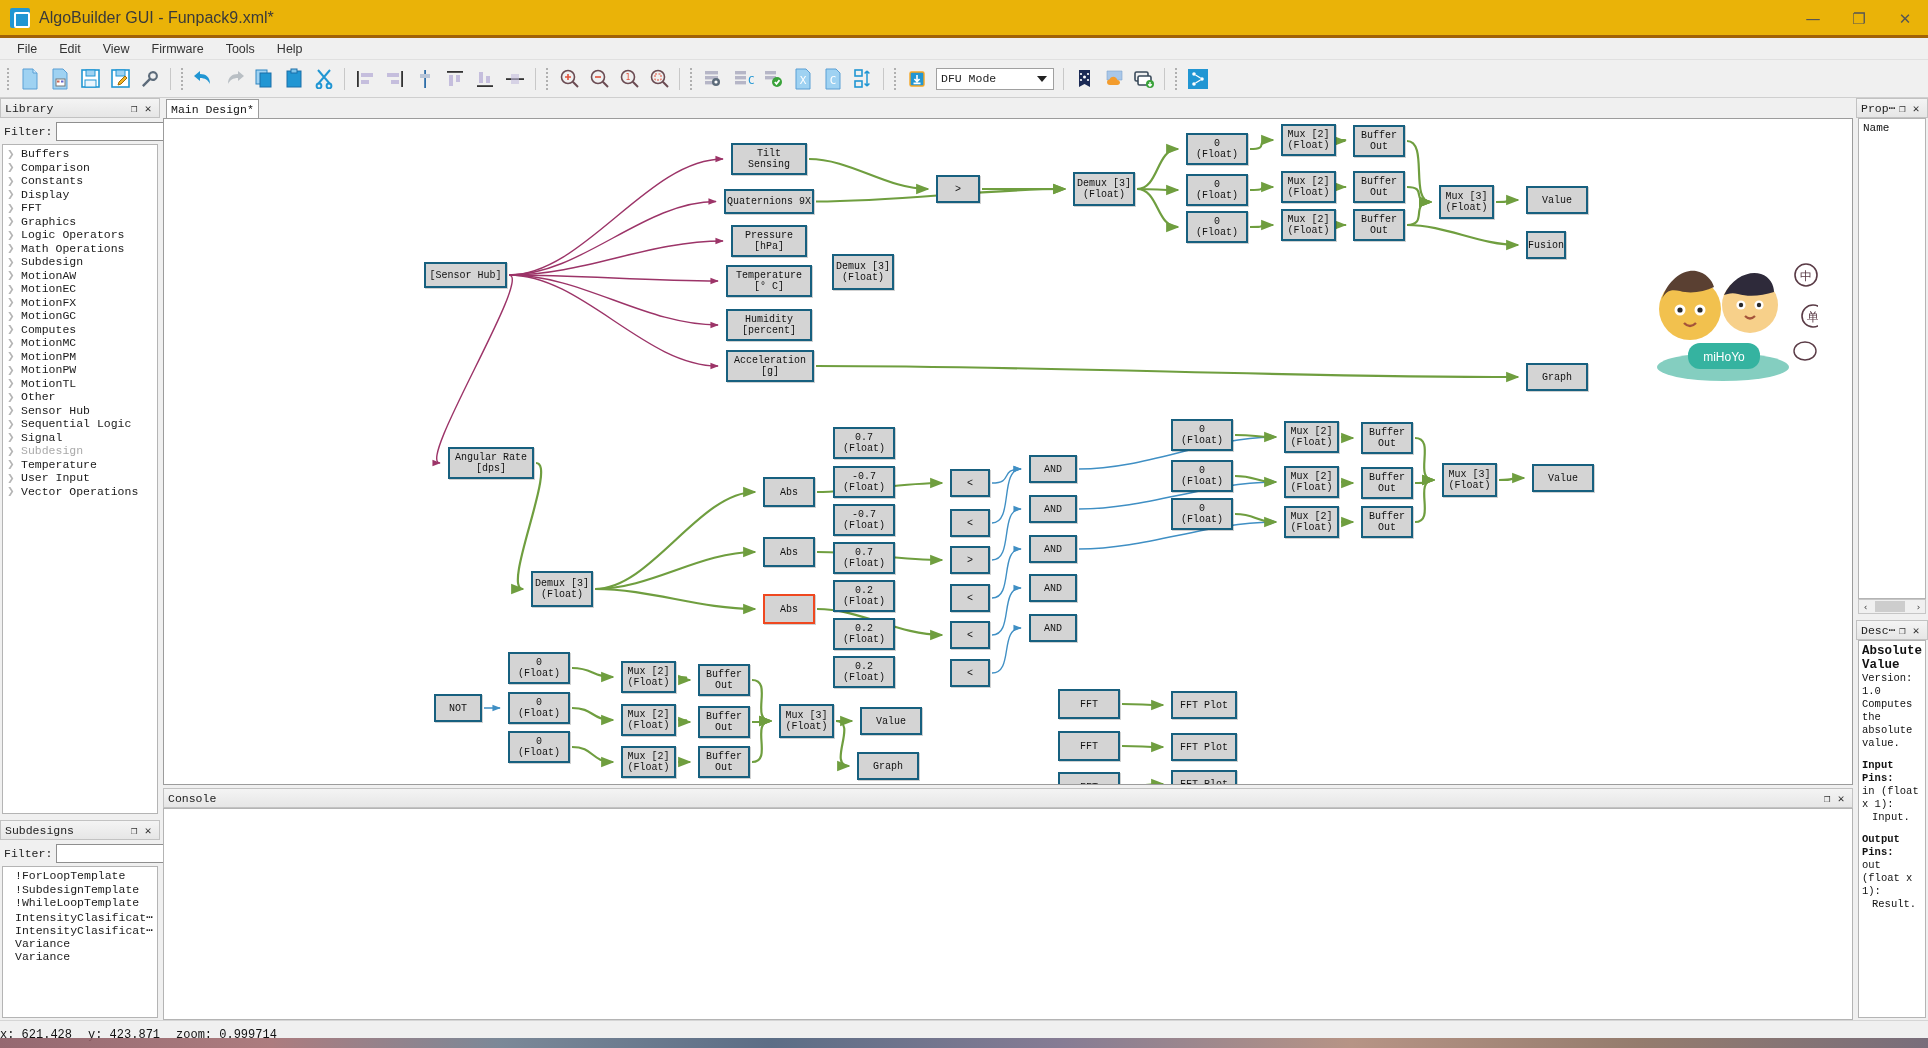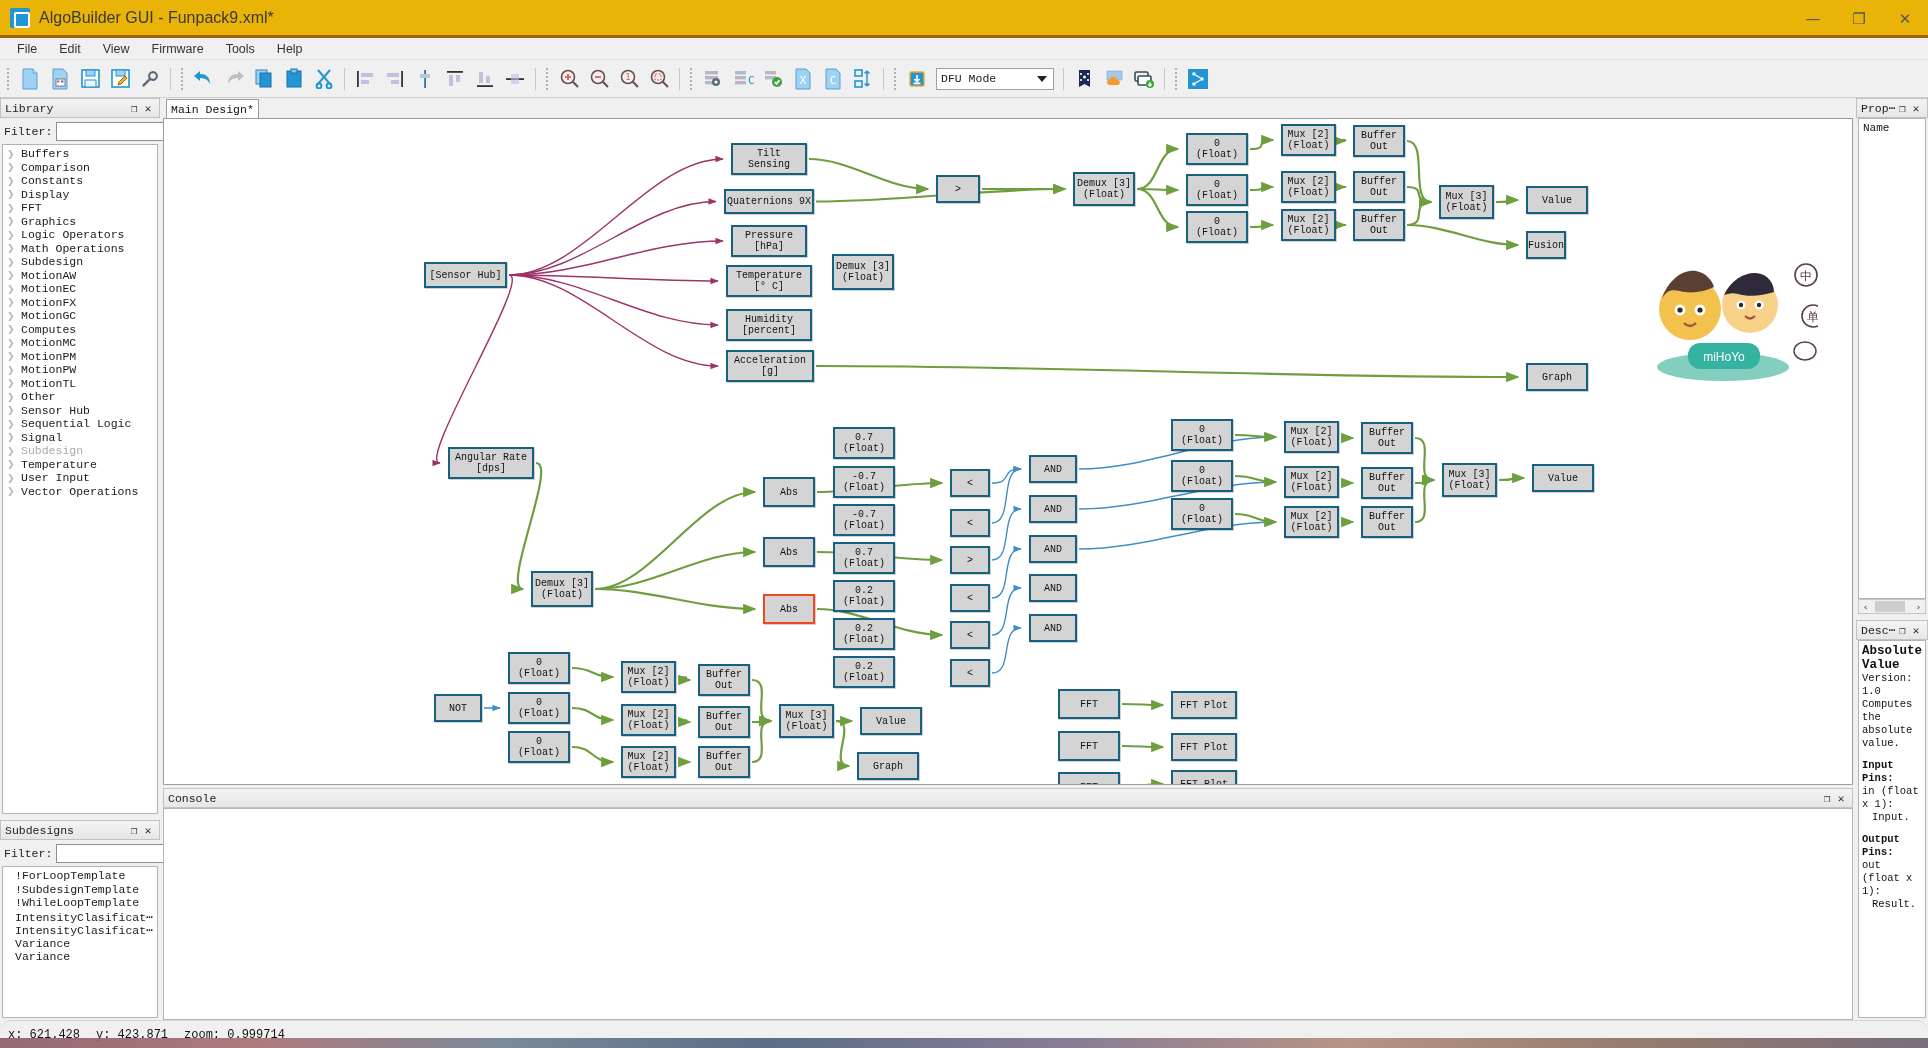--- a/index.html
+++ b/index.html
@@ -161,24 +161,23 @@
     font-family: "Liberation Mono", monospace;
   }
   #desc-body .dtitle { font-weight: bold; font-size: 12.5px; line-height: 14px; }
   #desc-body .dhead { font-weight: bold; }
   #desc-body p { margin-bottom: 9px; }
 
   
   #statusbar {
     position: absolute; left: 0; right: 0; bottom: 0; height: 28px;
     background: #f0f0f0; border-top: 1px solid #d5d5d5;
-    display: flex; align-items: center; padding-left: 8px;
+    display: flex; align-items: center; 
     font-size: 12px; font-family: "Liberation Mono", monospace; color: #111;
     gap: 16px;
-    border-radius: 12px;
   }
   #taskbar-strip {
     position: absolute; left: 0; right: 0; bottom: 0; height: 10px;
     background: linear-gradient(90deg,#8a5a63 0%,#a56f72 14%,#6e7d8e 26%,#4b5f7a 40%,
                 #7a6f8a 55%,#b08a7a 70%,#8a6f5f 85%,#6b5f6e 100%);
     opacity: .9;
   }
   
   #diagram { position: absolute; inset: 0; }
   .node {

